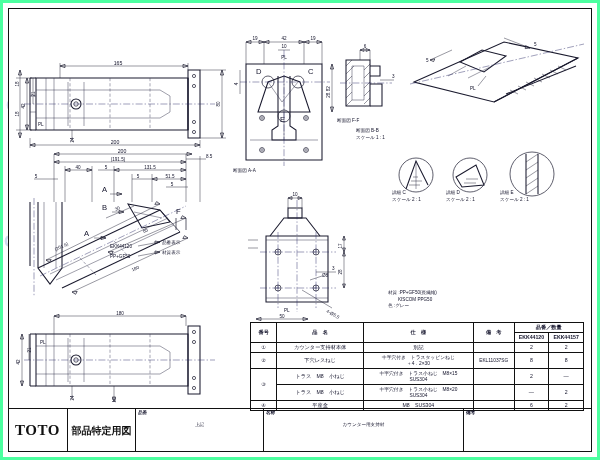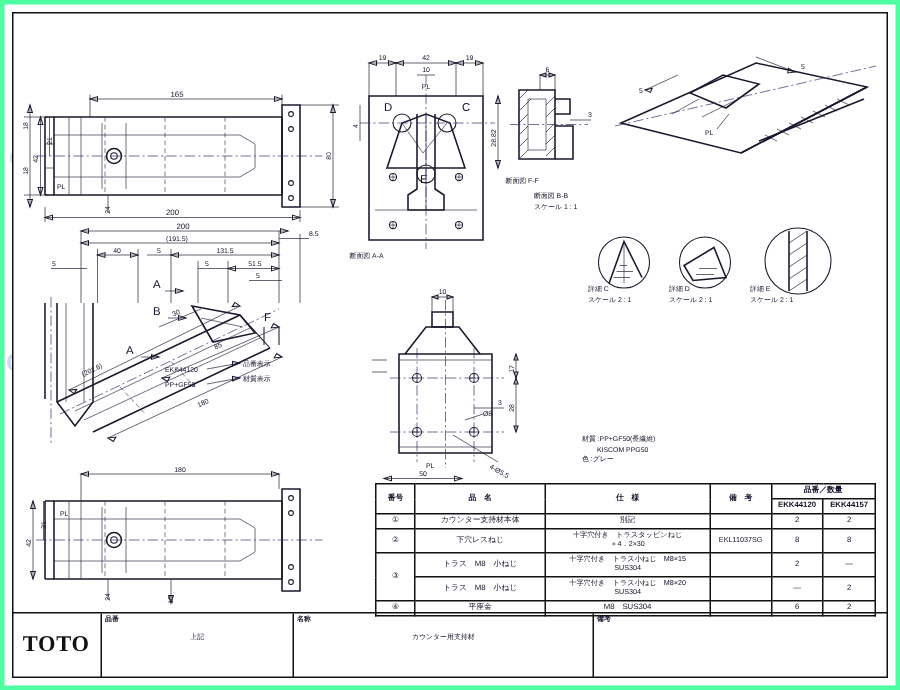--- a/index.html
+++ b/index.html
@@ -539,20 +539,21 @@
         <td>M8　SUS304</td>
         <td></td>
         <td>6</td>
         <td>2</td>
       </tr>
     </tbody>
   </table>
 
   <div id="titleblock">
     <div class="tbcell" id="logo">TOTO</div>
+    <div class="tbcell" id="docname">部品特定用図</div>
     <div class="tbcell" style="width:128px;">
       <span class="tblabel">品番</span>
       <span class="tbval">上記</span>
     </div>
     <div class="tbcell" style="width:200px;">
       <span class="tblabel">名称</span>
       <span class="tbval">カウンター用支持材</span>
     </div>
     <div class="tbcell" style="flex:1;">
       <span class="tblabel">備考</span>

